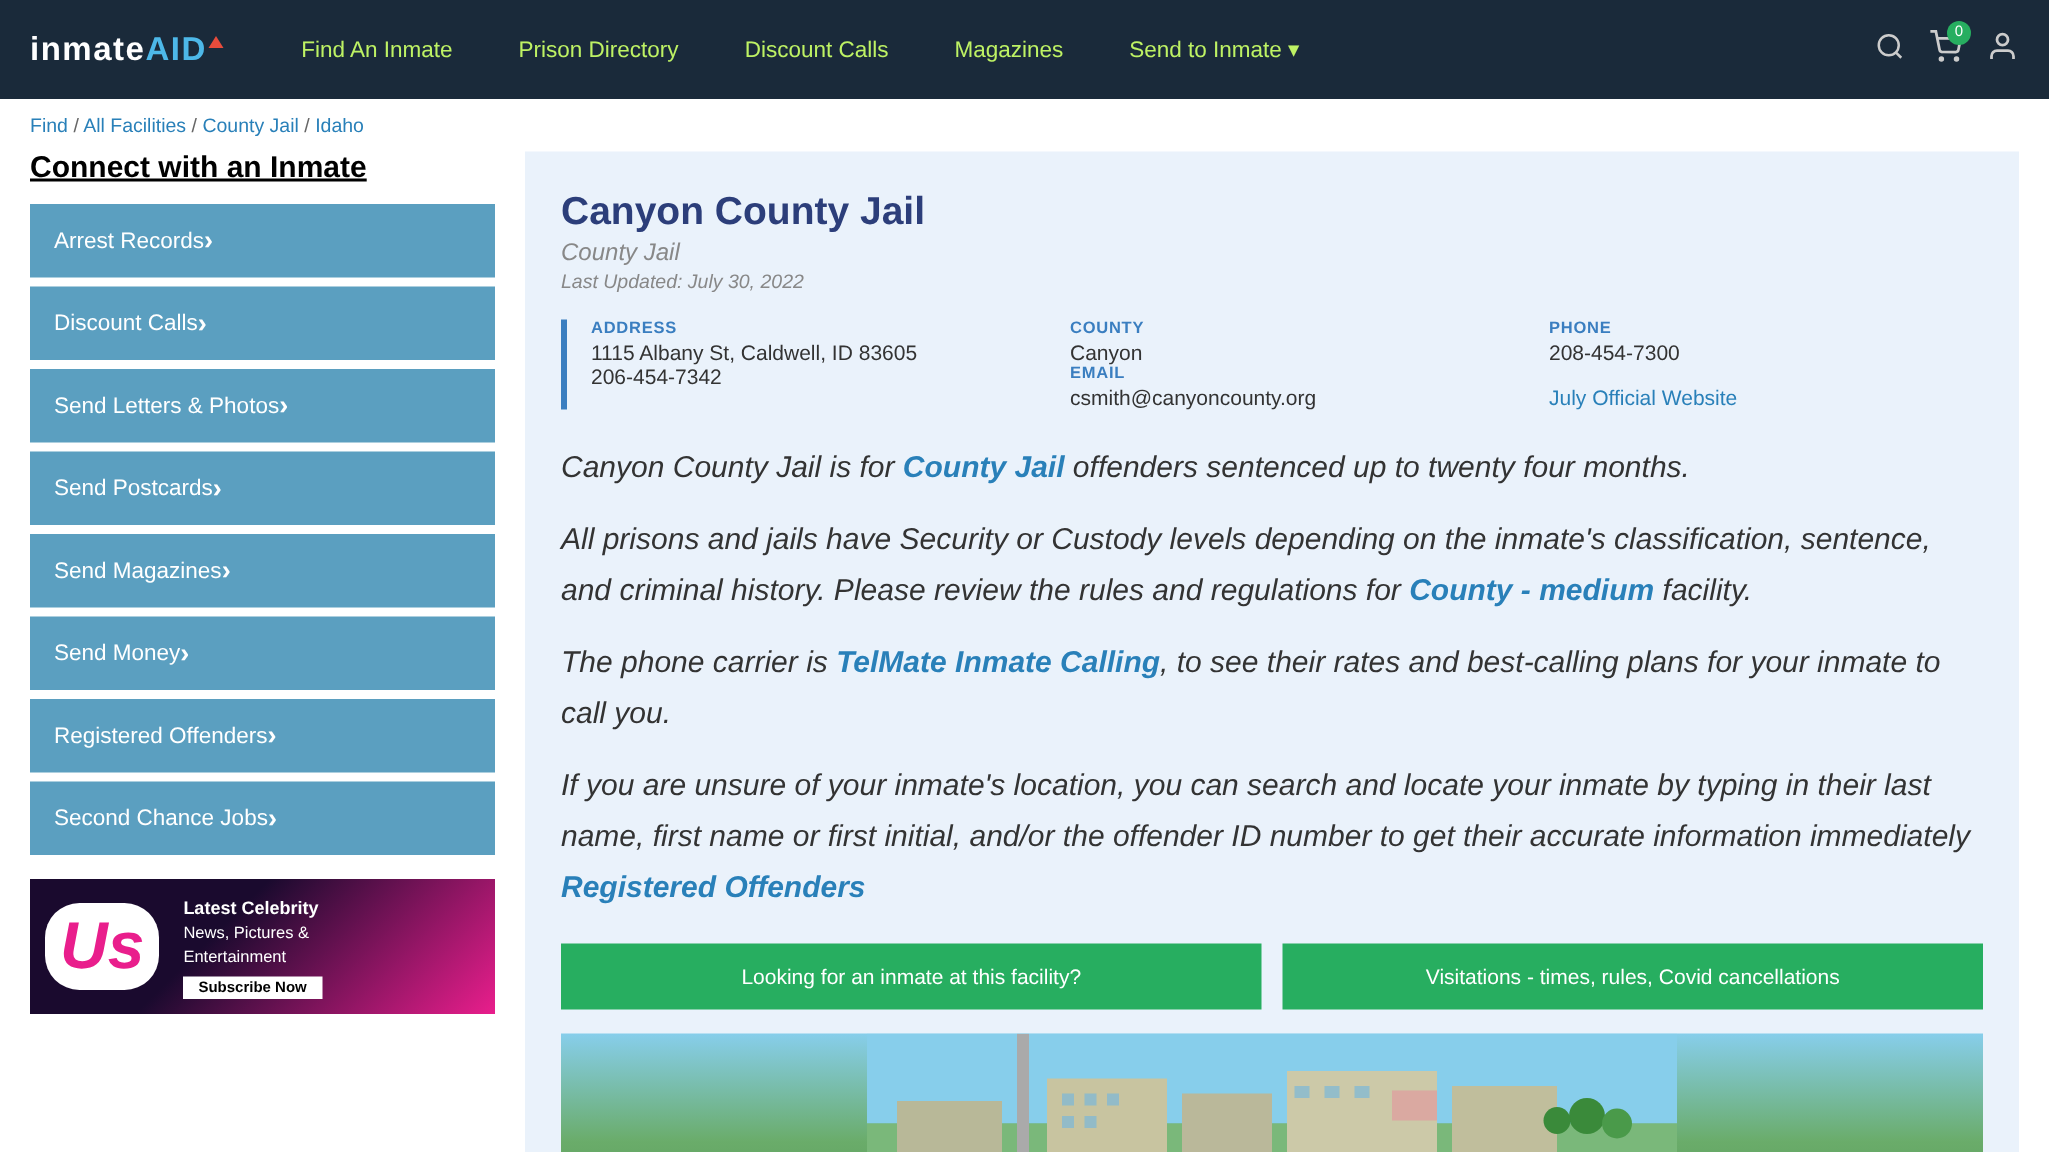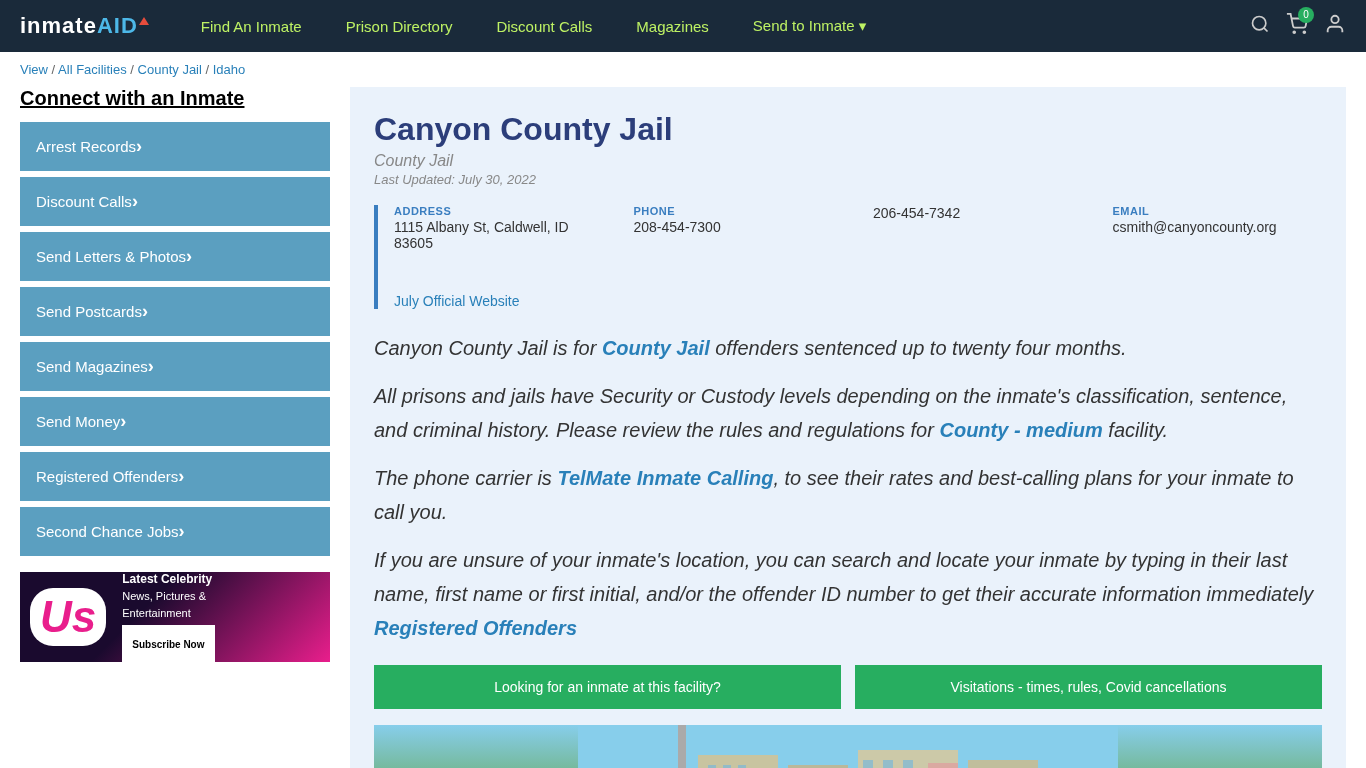--- a/index.html
+++ b/index.html
@@ -4,21 +4,21 @@
   <style>
     * { margin: 0; padding: 0; box-sizing: border-box; }
     body { font-family: Arial, sans-serif; font-size: 14px; color: #333; background: #fff; }
 
     
     .header {
       background: #1a2a3a;
       display: flex;
       align-items: center;
       padding: 0 20px;
-      height: 52px;
+      height: 66px;
     }
     .logo-area {
       display: flex;
       align-items: center;
       margin-right: 30px;
     }
     nav {
       display: flex;
       align-items: center;
       flex: 1;
@@ -136,56 +136,56 @@
       font-size: 11px;
       line-height: 1.5;
       padding: 6px;
     }
     .ad-text .ad-headline { font-weight: bold; font-size: 12px; }
     .ad-subscribe {
       display: inline-block;
       background: #fff;
       color: #000;
       font-size: 10px;
-      padding: 12px 10px;
+      padding: 0 10px;
       margin-top: 4px;
       cursor: pointer;
       font-weight: bold;
     }
 
     
     .content-panel {
       flex: 1;
       background: #eaf2fb;
       padding: 24px;
       min-height: 600px;
     }
     .facility-title {
-      font-size: 32px;
+      font-size: 26px;
       font-weight: bold;
       color: #2c3e7a;
       margin-bottom: 4px;
     }
     .facility-subtitle {
       font-size: 16px;
       color: #888;
       font-style: italic;
       margin-bottom: 2px;
     }
     .facility-updated {
       font-size: 13px;
       color: #888;
       font-style: italic;
       margin-bottom: 18px;
     }
 
     .info-grid {
       display: grid;
-      grid-template-columns: 1fr 1fr 1fr 1fr;
-      gap: 28px 30px;
+      grid-template-columns: 1fr 1fr 1fr;
+      gap: 0 30px;
       border-left: 4px solid #3a7ec0;
       padding-left: 16px;
       margin-bottom: 22px;
     }
     .info-label {
       font-size: 11px;
       font-weight: bold;
       color: #3a7ec0;
       text-transform: uppercase;
       letter-spacing: 0.5px;
@@ -276,21 +276,21 @@
     <div class="nav-icon-btn">
       <svg width="22" height="22" viewBox="0 0 24 24" fill="none" stroke="#ccc" stroke-width="2">
           <path d="M20 21v-2a4 4 0 0 0-4-4H8a4 4 0 0 0-4 4v2"></path>
           <circle cx="12" cy="7" r="4"></circle>
         </svg>
     </div>
   </div>
 </header>
 
 <div class="breadcrumb">
-  <a href="#">View</a>
+  <a href="#">Find</a>
   <span> / </span>
   <a href="#">All Facilities</a>
   <span> / </span>
   <a href="#">County Jail</a>
   <span> / </span>
   <a href="#">Idaho</a>
 </div>
 
 <div class="main-layout">
 
@@ -343,20 +343,24 @@
 
   <main class="content-panel">
     <h1 class="facility-title">Canyon County Jail</h1>
     <div class="facility-subtitle">County Jail</div>
     <div class="facility-updated">Last Updated: July 30, 2022</div>
 
     <div class="info-grid">
       <div>
         <div class="info-label">ADDRESS</div>
         <div class="info-value">1115 Albany St, Caldwell, ID 83605</div>
+      </div>
+      <div>
+        <div class="info-label">COUNTY</div>
+        <div class="info-value">Canyon</div>
       </div>
       <div>
         <div class="info-label">PHONE</div>
         <div class="info-value">208-454-7300</div>
       </div>
       <div>
         <div class="info-value">206-454-7342</div>
       </div>
       <div>
         <div class="info-label">EMAIL</div>

